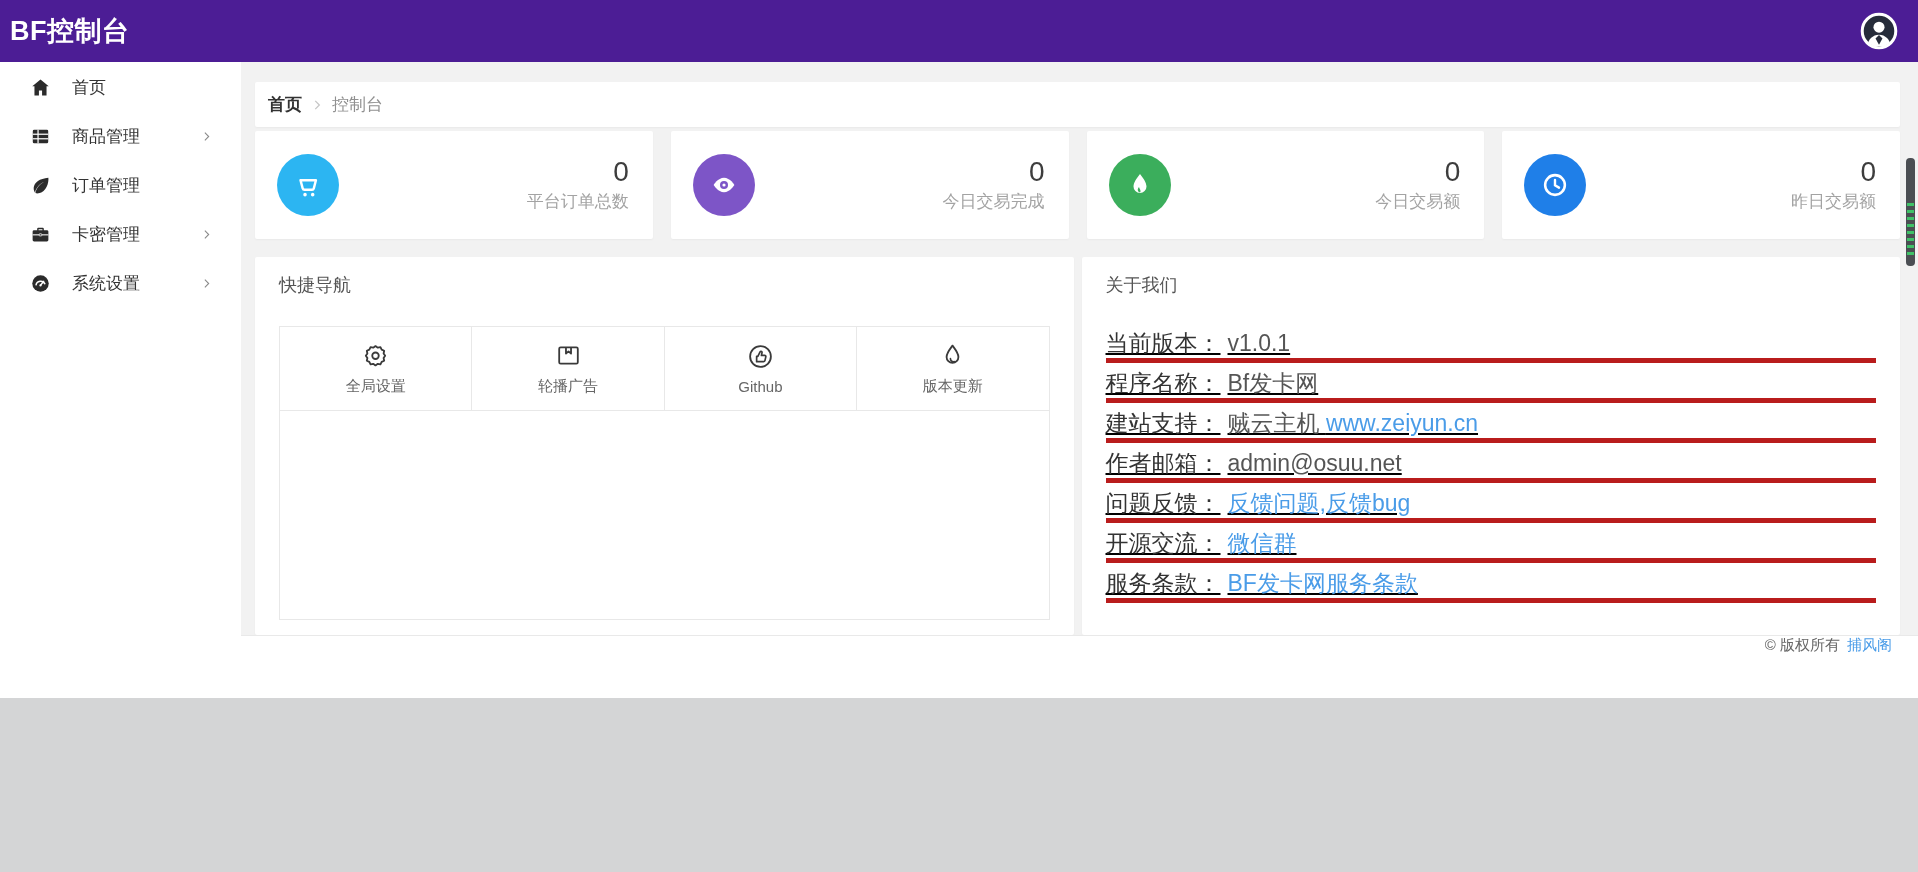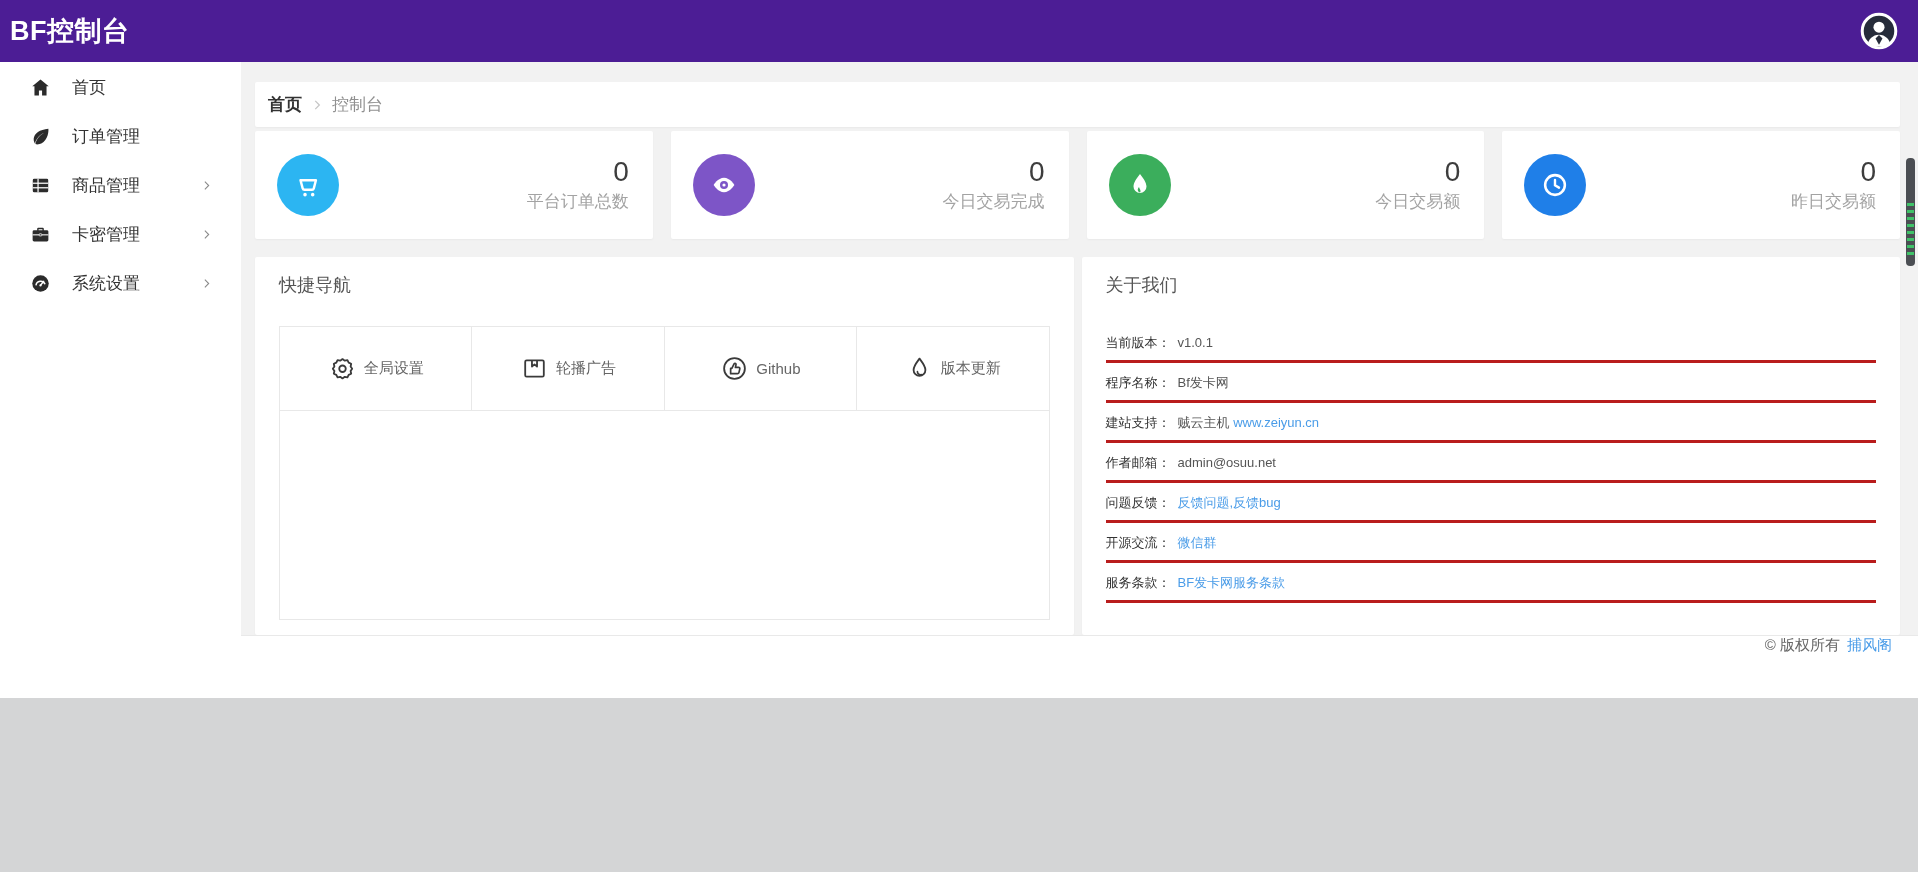--- a/index.html
+++ b/index.html
@@ -42,28 +42,28 @@
   .stat-value { font-size:28px; color:#3d3d3d; line-height:1.05; }
   .stat-label { font-size:17px; color:#a3a3a3; margin-top:4px; }
 
   .panels { display:flex; gap:8px; margin-top:18px; height:380px; }
   .panel { flex:1; background:#fff; border-radius:2px; box-shadow:0 1px 2px rgba(0,0,0,.04); }
   .panel-title { padding:16px 24px 0; font-size:18px; color:#555; height:41px; }
 
   .quick-box { margin:28px 24px 15px; border:1px solid #e8e8e8; height:294px; }
   .quick-row { display:flex; border-bottom:1px solid #e8e8e8; }
   .quick-cell { flex:1; height:83px; border-right:1px solid #e8e8e8; display:flex;
-    align-items:center; justify-content:center; gap:7px; cursor:pointer; }
+    flex-direction:column; align-items:center; justify-content:center; gap:7px; cursor:pointer; }
   .quick-cell:last-child { border-right:none; }
   .quick-cell .q-icon { width:29px; height:29px; display:flex; }
   .quick-cell .q-label { font-size:15px; color:#666; }
 
   .about-list { margin:25px 24px 0; }
-  .about-row { height:40px; line-height:40px; border-bottom:3px solid #b91c1c;
-    font-size:13px; white-space:nowrap; }
+  .about-row { height:40px; line-height:40px; border-bottom:5px solid #b91c1c;
+    font-size:23px; white-space:nowrap;text-decoration:underline; }
   .about-label { color:#333; margin-right:7px; }
   .about-value { color:#555; }
   .about-link { color:#4a9ce8; text-decoration:none; cursor:pointer; }
 
   .main-footer { margin-top:auto; height:63px; background:#fff; border-top:1px solid #e9e9e9;
     display:flex; align-items:flex-start; justify-content:flex-end; padding-right:26px;
     font-size:15px; color:#666; margin-left:-14px; margin-right:-18px; }
   .footer-link { color:#4a9ce8; margin-left:7px; text-decoration:none; cursor:pointer; }
 
   .desktop-strip { height:102px; background:#d4d5d6; }
@@ -107,41 +107,41 @@
         <svg viewBox="0 0 24 24">
             <path fill="#2b2b2b" d="M12 2.8 L2.6 10.6 h2.5 V21 h5.1 v-5.7 h3.6 V21 h5.1 V10.6 h2.5 Z"></path>
           </svg>
       </span>
       <span class="mi-label">首页</span>
     </div>
 
     <div class="menu-item">
       <span class="mi-icon">
         <svg viewBox="0 0 24 24">
-            <path fill="#2b2b2b" d="M21 3 C11 4 4.8 8.2 4.2 14.6 3.9 17.6 5.6 20 5.6 20 8 10.5 16.5 7.6 16.5 7.6 9.6 11.2 6.9 16.6 6.2 20.7 7.3 21.1 8.7 21.2 9.9 20.9 18.9 18.9 21.6 8.8 21 3 Z"></path>
-          </svg>
-      </span>
-      <span class="mi-label">订单管理</span>
-    </div>
-
-    <div class="menu-item">
-      <span class="mi-icon">
-        <svg viewBox="0 0 24 24">
           <rect x="3.2" y="4.2" width="17.6" height="15.6" rx="1.6" fill="#2b2b2b"></rect>
           <line x1="9.2" y1="4.2" x2="9.2" y2="19.8" stroke="#fff" stroke-width="1.4"></line>
           <line x1="3.2" y1="9.4" x2="20.8" y2="9.4" stroke="#fff" stroke-width="1.4"></line>
           <line x1="3.2" y1="14.6" x2="20.8" y2="14.6" stroke="#fff" stroke-width="1.4"></line>
         </svg>
       </span>
       <span class="mi-label">商品管理</span>
       <span class="mi-caret">
         <svg viewBox="0 0 24 24">
             <polyline points="9,5 16,12 9,19" fill="none" stroke="#8a8a8a" stroke-width="2"></polyline>
           </svg>
       </span>
+    </div>
+
+    <div class="menu-item">
+      <span class="mi-icon">
+        <svg viewBox="0 0 24 24">
+            <path fill="#2b2b2b" d="M21 3 C11 4 4.8 8.2 4.2 14.6 3.9 17.6 5.6 20 5.6 20 8 10.5 16.5 7.6 16.5 7.6 9.6 11.2 6.9 16.6 6.2 20.7 7.3 21.1 8.7 21.2 9.9 20.9 18.9 18.9 21.6 8.8 21 3 Z"></path>
+          </svg>
+      </span>
+      <span class="mi-label">订单管理</span>
     </div>
 
     <div class="menu-item">
       <span class="mi-icon">
         <svg viewBox="0 0 24 24">
           <path fill="#2b2b2b" fill-rule="evenodd" d="M9.4 4.4 h5.2 a1.2 1.2 0 0 1 1.2 1.2 V7 h3.5 A1.7 1.7 0 0 1 21 8.7 V18.3 A1.7 1.7 0 0 1 19.3 20 H4.7 A1.7 1.7 0 0 1 3 18.3 V8.7 A1.7 1.7 0 0 1 4.7 7 H8.2 V5.6 A1.2 1.2 0 0 1 9.4 4.4 Z M9.8 6 v1 h4.4 V6 Z"></path>
           <line x1="3" y1="12.4" x2="21" y2="12.4" stroke="#fff" stroke-width="1.2"></line>
           <rect x="10.6" y="11.2" width="2.8" height="2.4" rx="0.5" fill="#2b2b2b" stroke="#fff" stroke-width="0.9"></rect>
         </svg>
       </span>

